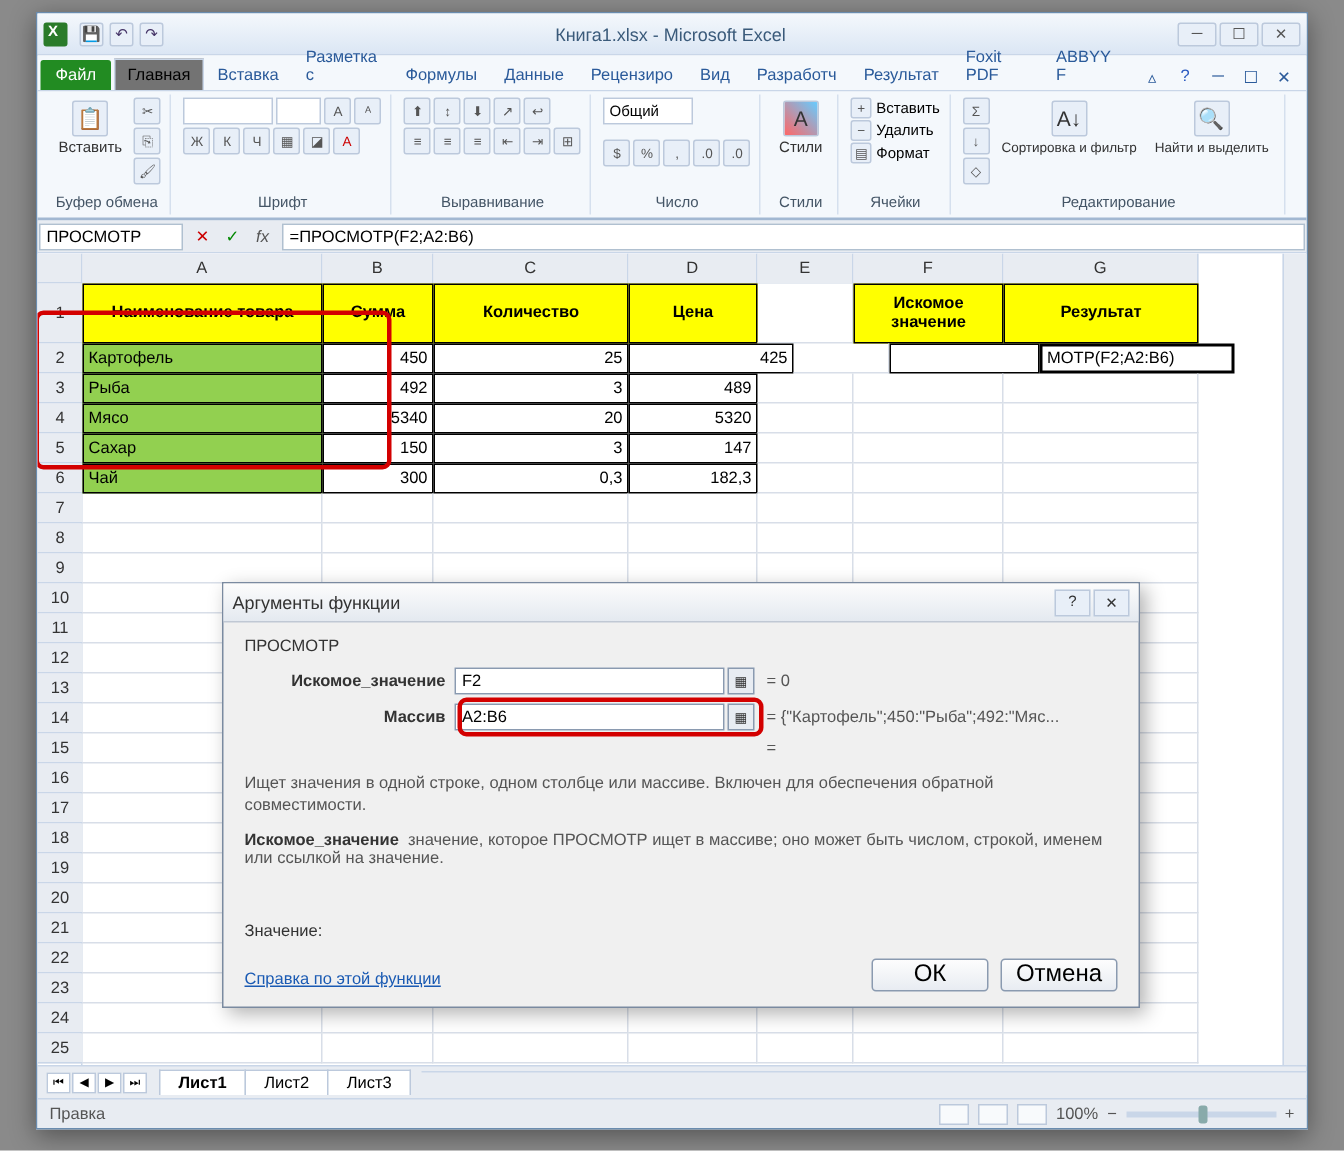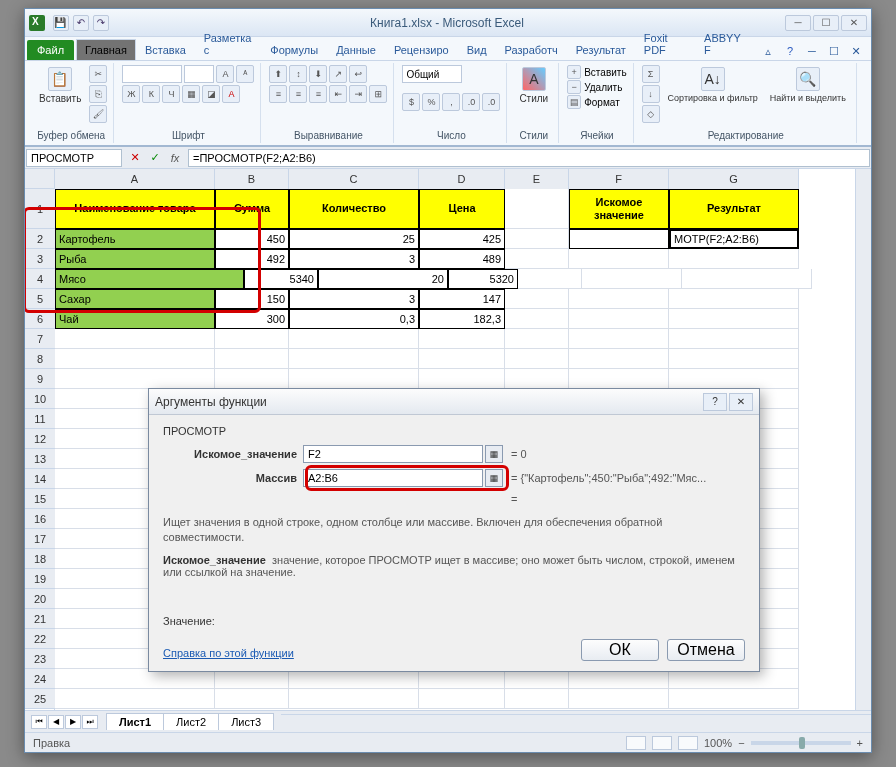--- a/index.html
+++ b/index.html
@@ -295,39 +295,39 @@
               <div class="cell hd1" style="width: 130px; height: 40px; white-space: normal; text-align: center; line-height: 1.2;">Количество</div>
               <div class="cell hd1" style="width: 86px; height: 40px; white-space: normal; text-align: center; line-height: 1.2;">Цена</div>
               <div class="cell" style="width: 64px; height: 40px; white-space: normal; text-align: center; line-height: 1.2;"></div>
               <div class="cell hd1" style="width: 100px; height: 40px; white-space: normal; text-align: center; line-height: 1.2;">Искомое значение</div>
               <div class="cell hd1" style="width: 130px; height: 40px; white-space: normal; text-align: center; line-height: 1.2;">Результат</div>
             </div>
             <div class="row">
               <div class="cell greencell" style="width: 160px;">Картофель</div>
               <div class="cell bordercell" style="width: 74px;">450</div>
               <div class="cell bordercell" style="width: 130px;">25</div>
-              <div class="cell bordercell" style="width: 86px;">425</div>
+              <div class="cell bordercell" style="width: 110px;">425</div>
               <div class="cell" style="width: 64px;"></div>
               <div class="cell bordercell left" style="width: 100px;"></div>
               <div class="cell bordercell left active-cell" style="width: 130px;">МОТР(F2;A2:B6)</div>
             </div>
             <div class="row">
               <div class="cell greencell" style="width: 160px;">Рыба</div>
               <div class="cell bordercell" style="width: 74px;">492</div>
               <div class="cell bordercell" style="width: 130px;">3</div>
               <div class="cell bordercell" style="width: 86px;">489</div>
               <div class="cell" style="width: 64px;"></div>
               <div class="cell" style="width: 100px;"></div>
               <div class="cell" style="width: 130px;"></div>
             </div>
             <div class="row">
-              <div class="cell greencell" style="width: 189px;">Мясо</div>
+              <div class="cell greencell" style="width: 160px;">Мясо</div>
               <div class="cell bordercell" style="width: 74px;">5340</div>
               <div class="cell bordercell" style="width: 130px;">20</div>
-              <div class="cell bordercell" style="width: 70px;">5320</div>
+              <div class="cell bordercell" style="width: 86px;">5320</div>
               <div class="cell" style="width: 64px;"></div>
               <div class="cell" style="width: 100px;"></div>
               <div class="cell" style="width: 130px;"></div>
             </div>
             <div class="row">
               <div class="cell greencell" style="width: 160px;">Сахар</div>
               <div class="cell bordercell" style="width: 74px;">150</div>
               <div class="cell bordercell" style="width: 130px;">3</div>
               <div class="cell bordercell" style="width: 86px;">147</div>
               <div class="cell" style="width: 64px;"></div>

